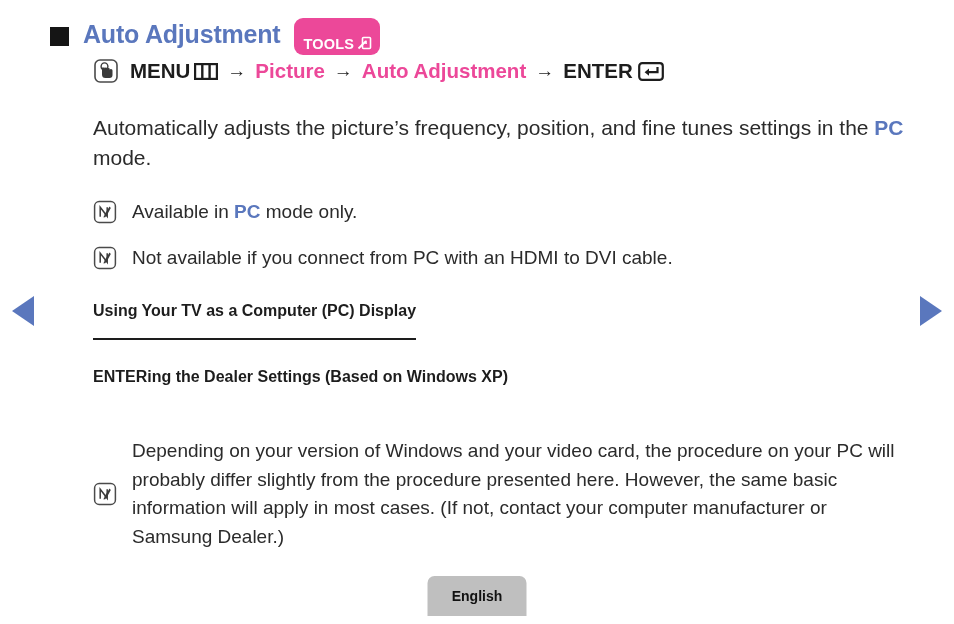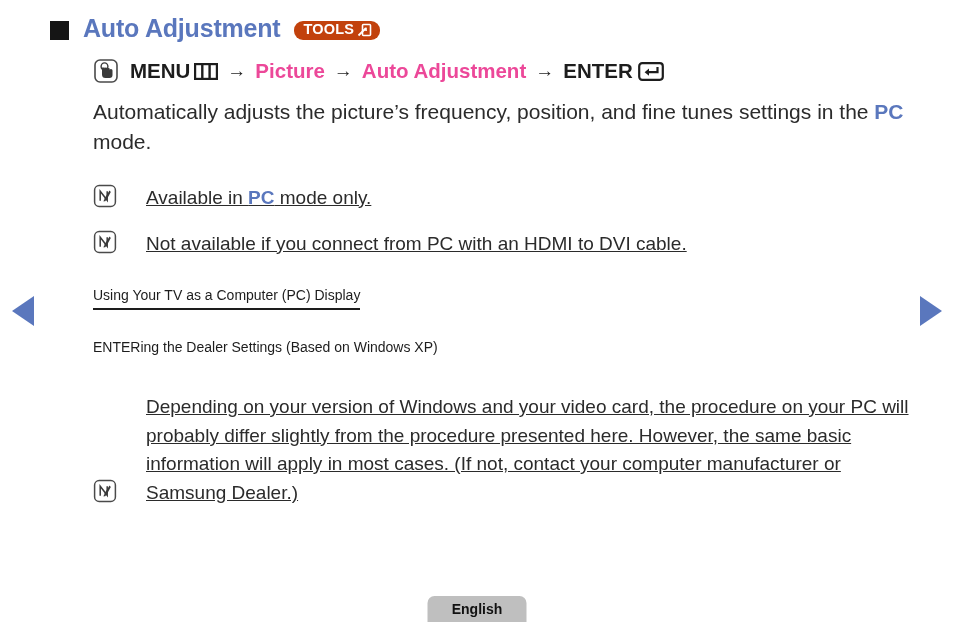--- a/index.html
+++ b/index.html
@@ -59,26 +59,26 @@
   }
   .page-title {
     font-size: 25px;
     font-weight: bold;
     color: #5a77bd;
     letter-spacing: -0.2px;
     white-space: nowrap;
   }
   .tools-badge {
     display: inline-flex;
-    align-items: flex-end;
+    align-items: flex-start;
     gap: 3px;
-    background: #c2410c;
+    background: #ec4899;
     color: #ffffff;
     border-radius: 9px;
-    padding: 0 8px 3px 9px;
+    padding: 18px 8px 3px 9px;
     font-size: 14.5px;
     font-weight: bold;
     letter-spacing: 0.2px;
     margin-top: 4px;
   }
   .tools-badge .glyph { display: inline-flex; align-items: center; }
 
   
   .content {
     position: absolute;
@@ -90,21 +90,21 @@
   
   .menu-path {
     display: flex;
     align-items: center;
     flex-wrap: wrap;
     gap: 0;
     font-size: 20.5px;
     font-weight: bold;
     color: #1d1d1d;
     height: 32px;
-    margin-bottom: 10px;
+    margin-bottom: 26px;
   }
   .menu-path .ic-hand { margin-right: 11px; display: inline-flex; }
   .menu-path .word { white-space: nowrap; }
   .menu-path .blue { color: #ec4899; }
   .menu-path .arrow {
     font-weight: normal;
     font-size: 19px;
     padding: 0 9px;
     color: #1d1d1d;
   }
@@ -122,56 +122,55 @@
   p.body-text .blue { color: #5a77bd; font-weight: bold; }
 
   .gap-12 { height: 14px; }
   .gap-18 { height: 19px; }
   .gap-22 { height: 23px; }
   .gap-28 { height: 28px; }
 
   
   .note {
     display: flex;
-    align-items: flex-end;
-    gap: 29px;
-    text-decoration: underline;
+    align-items: center;
+    gap: 15px;
   }
   .note .ic-note {
     flex: 0 0 auto;
     margin-top: 4px;
   }
   .note .note-text {
     font-size: 19px;
     line-height: 28.5px;
     color: #2b2b2b;
   }
   .note .note-text .blue { color: #5a77bd; font-weight: bold; }
 
   
   h3.sub-heading {
     margin: 0;
-    font-size: 14px;
-    font-weight: normal;
+    font-size: 16px;
+    font-weight: bold;
     color: #1d1d1d;
     display: inline-block;
-    padding-bottom: 5px;
+    padding-bottom: 18px;
   }
   h3.sub-heading.ruled {
     border-bottom: 2px solid #1d1d1d;
   }
 
   
   .lang-tab {
     position: absolute;
     left: 50%;
     transform: translateX(-50%);
-    bottom: 2px;
+    bottom: 8px;
     width: 99px;
-    height: 26px;
+    height: 40px;
     background: #bfbfbf;
     border-radius: 7px 7px 0 0;
     display: flex;
     align-items: center;
     justify-content: center;
     font-size: 14px;
     font-weight: bold;
     color: #111111;
   }
 </style>

